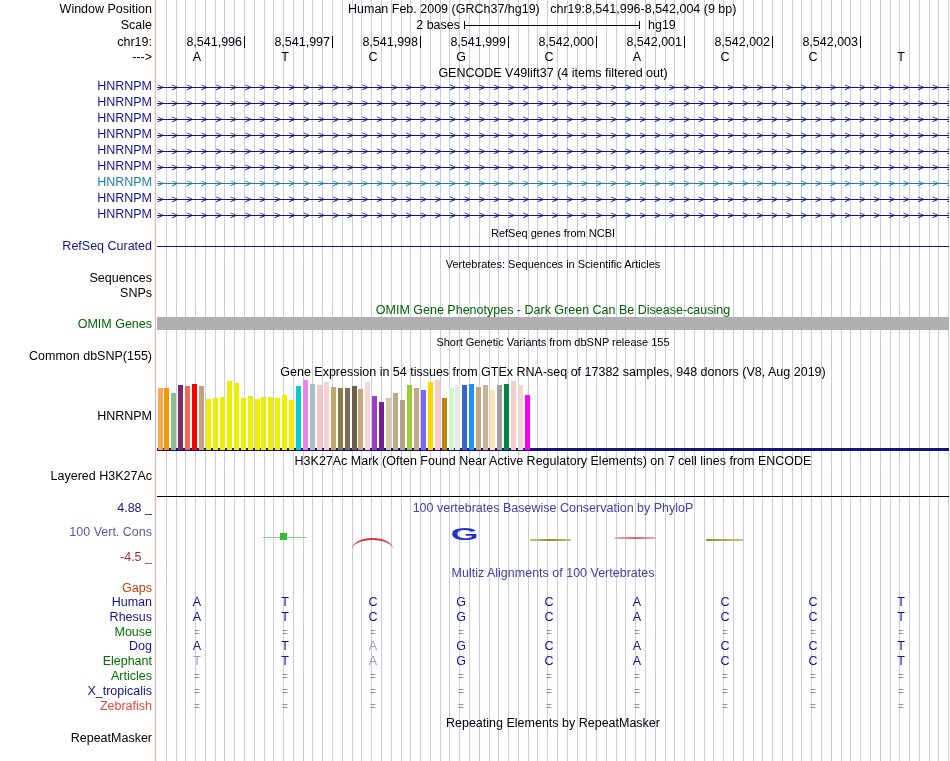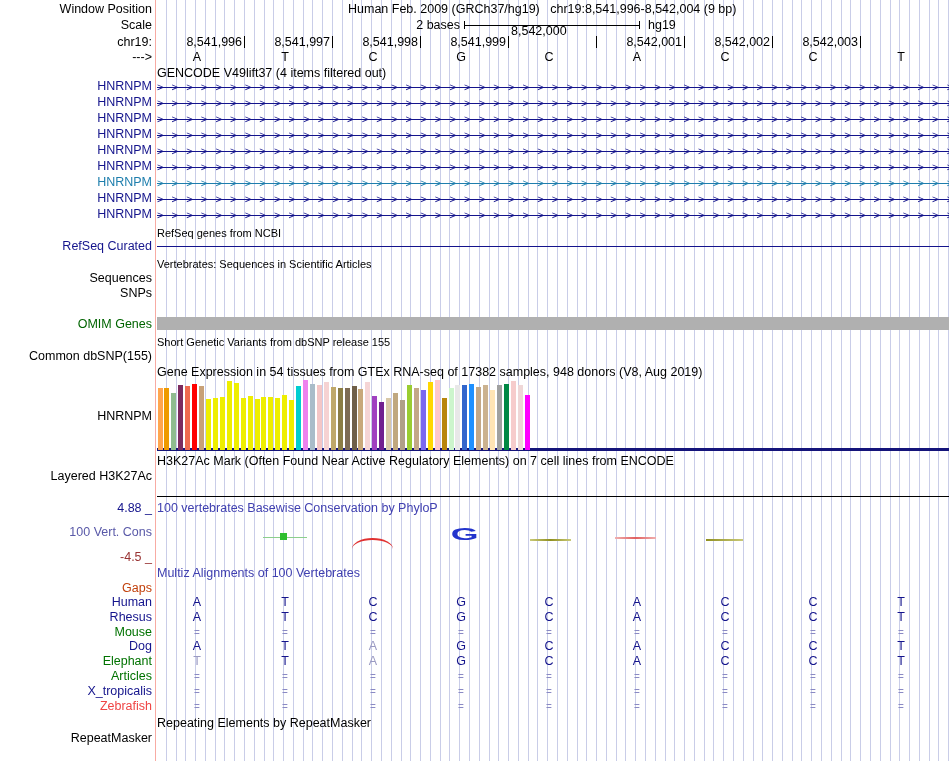--- a/index.html
+++ b/index.html
@@ -2,21 +2,21 @@
 <html><head>
 <meta charset="utf-8">
 <style>
   html,body{margin:0;padding:0;background:#fff;}
   #browser{position:relative;width:950px;height:761px;background:#fff;overflow:hidden;
            font-family:"Liberation Sans",sans-serif;font-size:12.5px;color:#000;}
   #grid{position:absolute;left:157px;top:0;width:792px;height:761px;
         background:repeating-linear-gradient(to right,transparent 0,transparent 8.78px,#C9CDE8 8.78px,#C9CDE8 9.78px);}
   #leftsep{position:absolute;left:155px;top:0;width:1px;height:761px;background:#F8ABA3;}
   .lbl{position:absolute;left:0;width:152px;height:15px;line-height:15px;text-align:right;white-space:nowrap;}
-  .title{position:absolute;left:157px;width:792px;height:14px;line-height:14px;white-space:nowrap;}
+  .title{position:absolute;left:157px;width:792px;height:14px;line-height:14px;text-align:center;white-space:nowrap;}
   .small{font-size:11px;}
   .coord{position:absolute;height:14px;line-height:14px;}
   .tick{position:absolute;width:1px;height:12px;background:#000;}
   .base{position:absolute;height:14px;line-height:14px;}
   .arrowrow{position:absolute;left:157px;width:792px;height:16px;line-height:16px;overflow:hidden;
             font-size:11px;letter-spacing:8.2px;white-space:nowrap;}
   .arrowrow .gline{position:absolute;left:0;top:8px;width:792px;height:1px;display:block;}
   .bar{position:absolute;}
   .mcell{position:absolute;width:80px;height:15px;line-height:15px;text-align:center;}
   .mcell.eq{font-size:10px;}
@@ -44,20 +44,21 @@
   <div class="scale-endtick" style="left:464px"></div>
   <div class="scale-endtick" style="left:639px"></div>
   <div style="position:absolute;left:648px;top:18px;height:14px;line-height:14px;">hg19</div>
 
   <div class="lbl" style="top:35px">chr19:</div>
   <div class="lbl" style="top:50px">---&gt;</div>
 
   <div class="title" style="top:66px">GENCODE V49lift37 (4 items filtered out)</div>
   <div class="title small" style="top:226px">RefSeq genes from NCBI</div>
   <div class="title small" style="top:257px">Vertebrates: Sequences in Scientific Articles</div>
+  <div class="title" style="top:303px;color:#006400">OMIM Gene Phenotypes - Dark Green Can Be Disease-causing</div>
   <div class="title small" style="top:335px">Short Genetic Variants from dbSNP release 155</div>
   <div class="title" style="top:365px">Gene Expression in 54 tissues from GTEx RNA-seq of 17382 samples, 948 donors (V8, Aug 2019)</div>
   <div class="title" style="top:454px">H3K27Ac Mark (Often Found Near Active Regulatory Elements) on 7 cell lines from ENCODE</div>
   <div class="title" style="top:501px;color:#4040B0">100 vertebrates Basewise Conservation by PhyloP</div>
   <div class="title" style="top:566px;color:#4040B0">Multiz Alignments of 100 Vertebrates</div>
   <div class="title" style="top:716px">Repeating Elements by RepeatMasker</div>
 
   <div class="lbl" style="top:239px;color:#14148C">RefSeq Curated</div>
   <div class="lbl" style="top:271px">Sequences</div>
   <div class="lbl" style="top:286px">SNPs</div>
@@ -84,21 +85,21 @@
   <div class="cons-glyph" style="left:615px;top:537px;width:41px;height:2px;background:linear-gradient(to right,#F0B0B0,#E06060,#F0B0B0)"></div>
   <div class="cons-glyph" style="left:706px;top:539px;width:37px;height:2px;background:linear-gradient(to right,#8F8F20,#C9C978)"></div>
 <div class="coord" style="left: 159px; top: 35px; width: 83px; text-align: right;">8,541,996</div>
     <div class="tick" style="left: 244px; top: 36px;"></div>
     <div class="coord" style="left: 247px; top: 35px; width: 83px; text-align: right;">8,541,997</div>
     <div class="tick" style="left: 332px; top: 36px;"></div>
     <div class="coord" style="left: 335px; top: 35px; width: 83px; text-align: right;">8,541,998</div>
     <div class="tick" style="left: 420px; top: 36px;"></div>
     <div class="coord" style="left: 423px; top: 35px; width: 83px; text-align: right;">8,541,999</div>
     <div class="tick" style="left: 508px; top: 36px;"></div>
-    <div class="coord" style="left: 511px; top: 24px; width: 83px; ">8,542,000</div>
+    <div class="coord" style="left: 511px; top: 35px; width: 83px; text-align: right;">8,542,000</div>
     <div class="tick" style="left: 596px; top: 36px;"></div>
     <div class="coord" style="left: 599px; top: 35px; width: 83px; text-align: right;">8,542,001</div>
     <div class="tick" style="left: 684px; top: 36px;"></div>
     <div class="coord" style="left: 687px; top: 35px; width: 83px; text-align: right;">8,542,002</div>
     <div class="tick" style="left: 772px; top: 36px;"></div>
     <div class="coord" style="left: 775px; top: 35px; width: 83px; text-align: right;">8,542,003</div>
     <div class="tick" style="left: 860px; top: 36px;"></div>
     <div class="base" style="left: 157px; top: 50px; width: 80px; text-align: center;">A</div>
     <div class="base" style="left: 245px; top: 50px; width: 80px; text-align: center;">T</div>
     <div class="base" style="left: 333px; top: 50px; width: 80px; text-align: center;">C</div>

